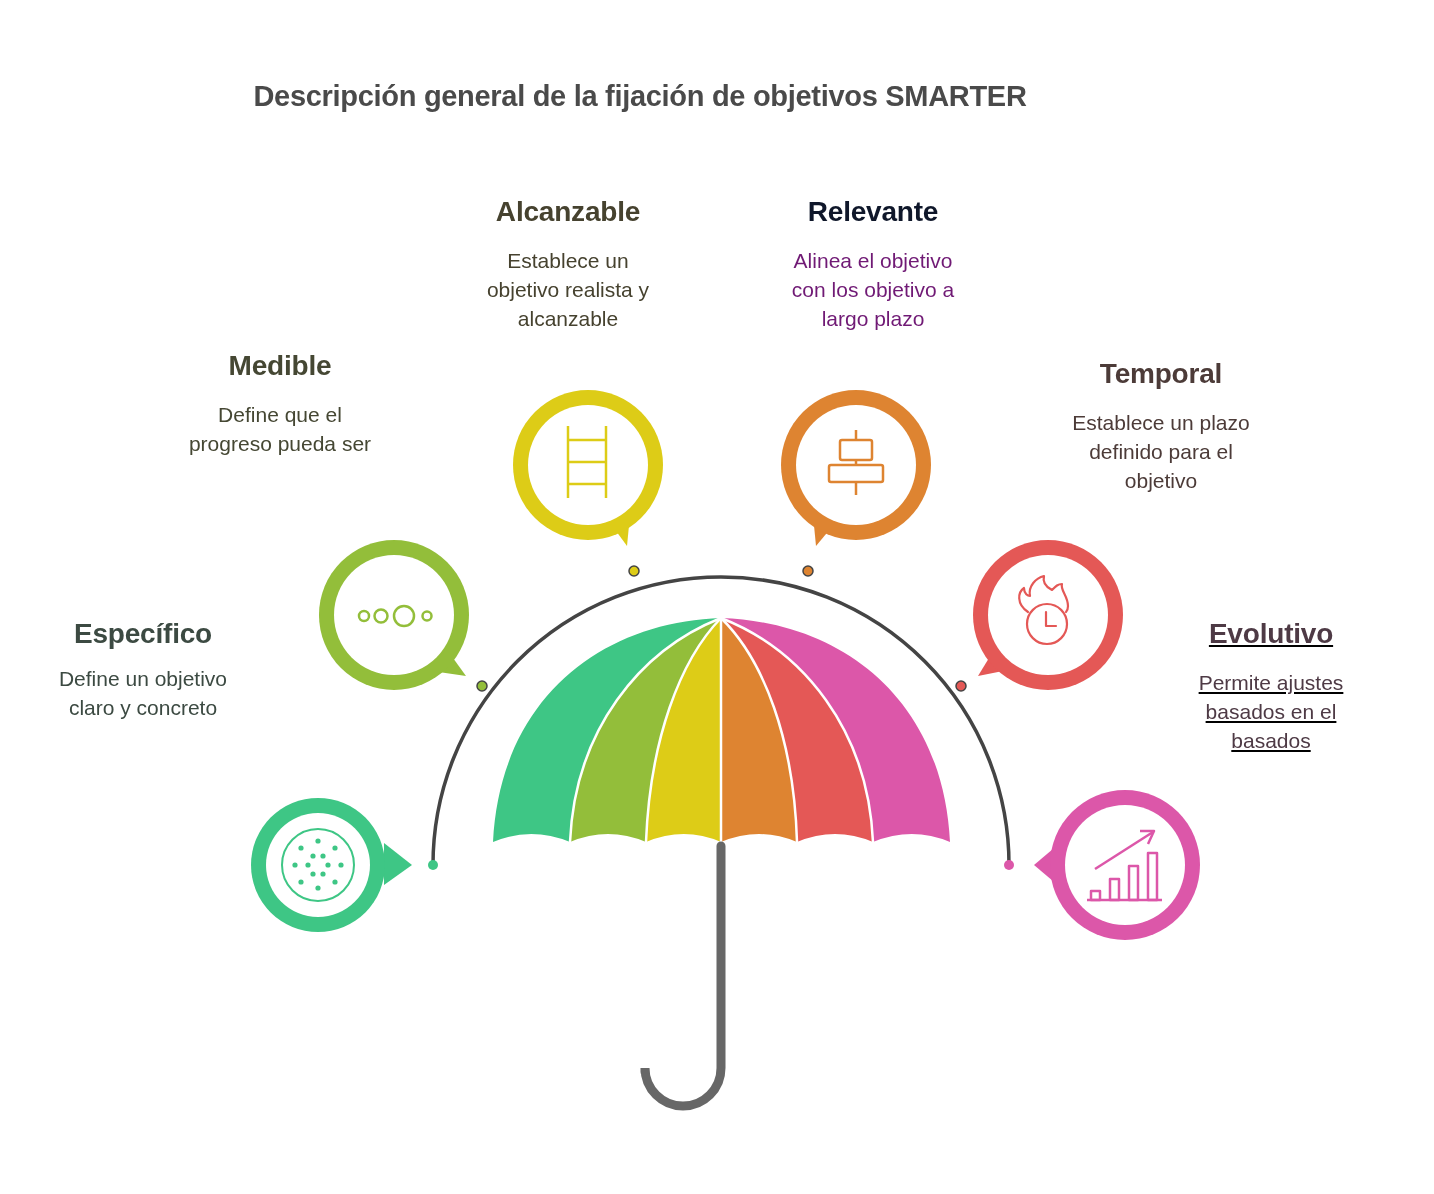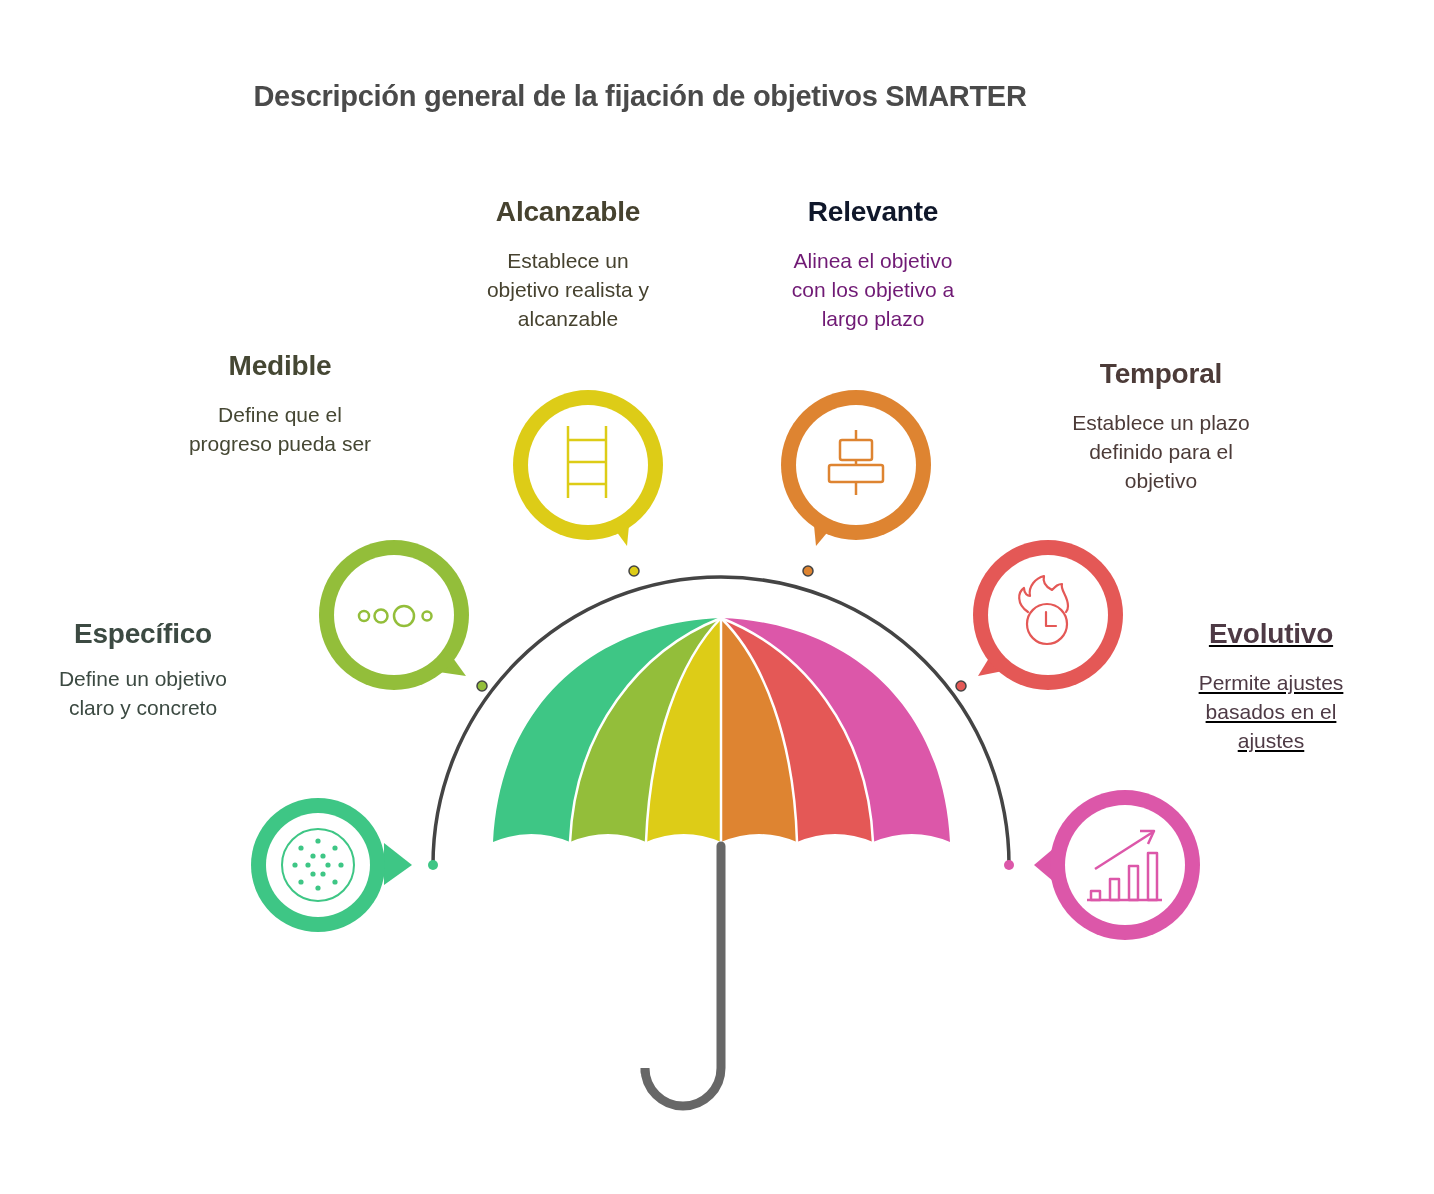--- a/index.html
+++ b/index.html
@@ -176,15 +176,15 @@
     <div>definido para el</div>
     <div>objetivo</div>
   </div>
 </div>
 
 <div class="block" style="left:1156px; top:618px; width:230px;text-decoration:underline;">
   <div class="h" style="color:#4e3a45;">Evolutivo</div>
   <div class="d" style="color:#4e3a45;">
     <div>Permite ajustes</div>
     <div>basados en el</div>
-    <div>ajustes</div>
+    <div>basados</div>
   </div>
 </div>
 
 </body></html>

